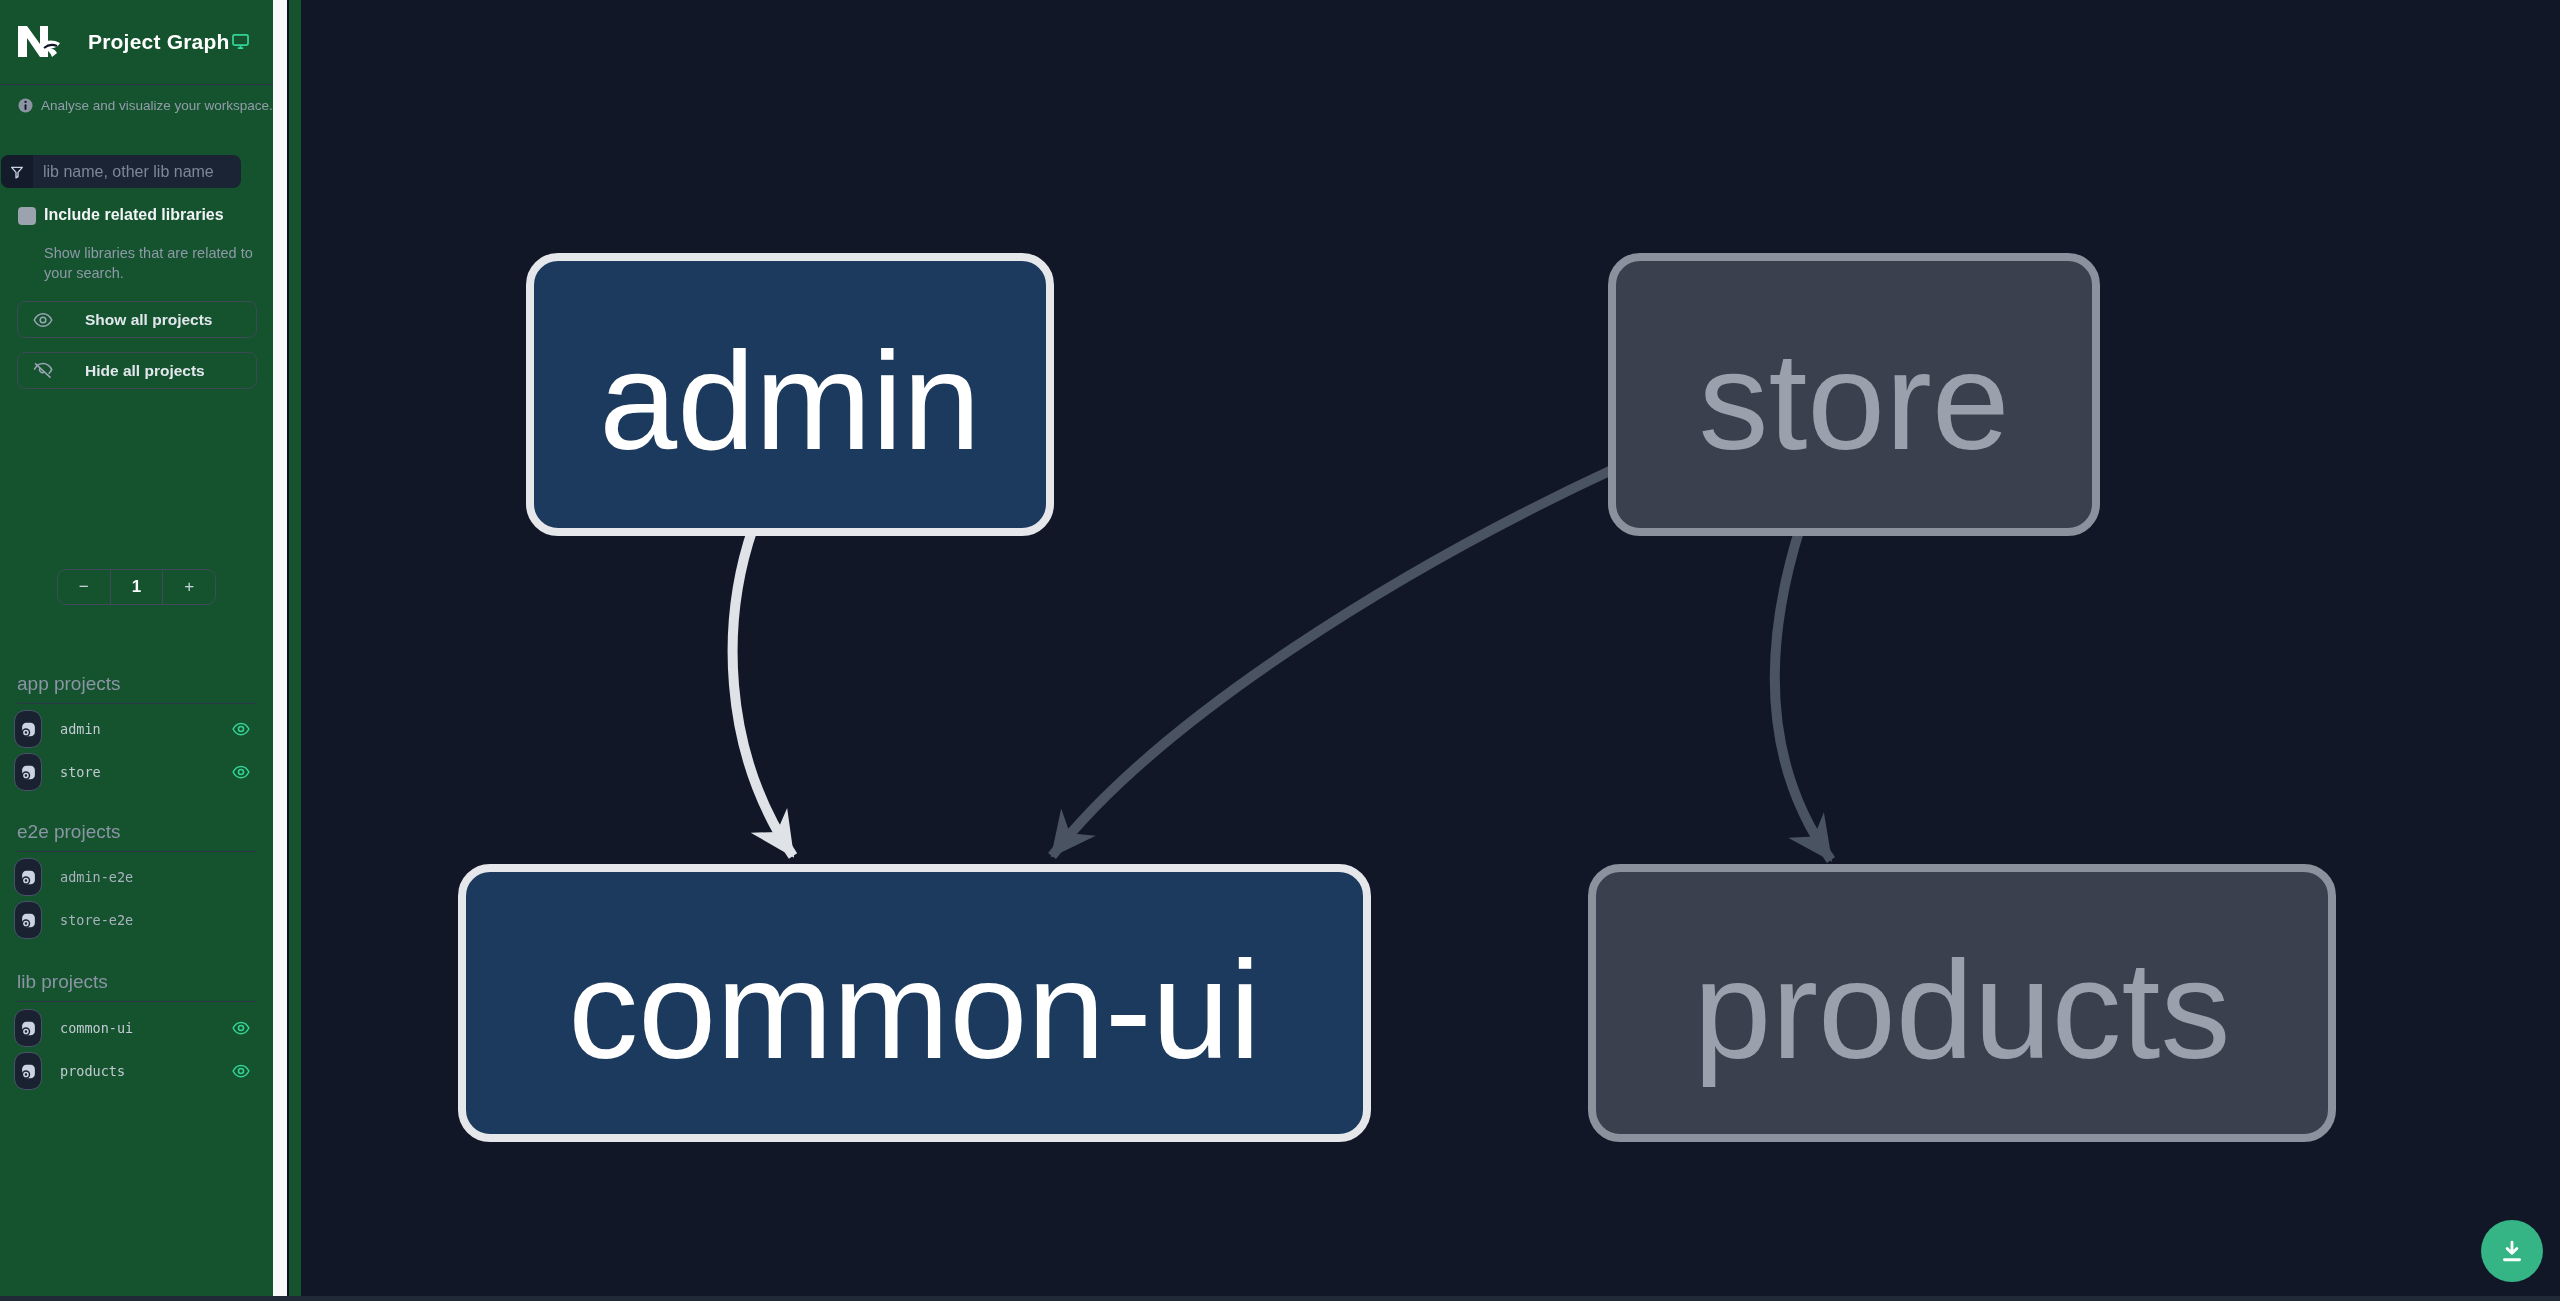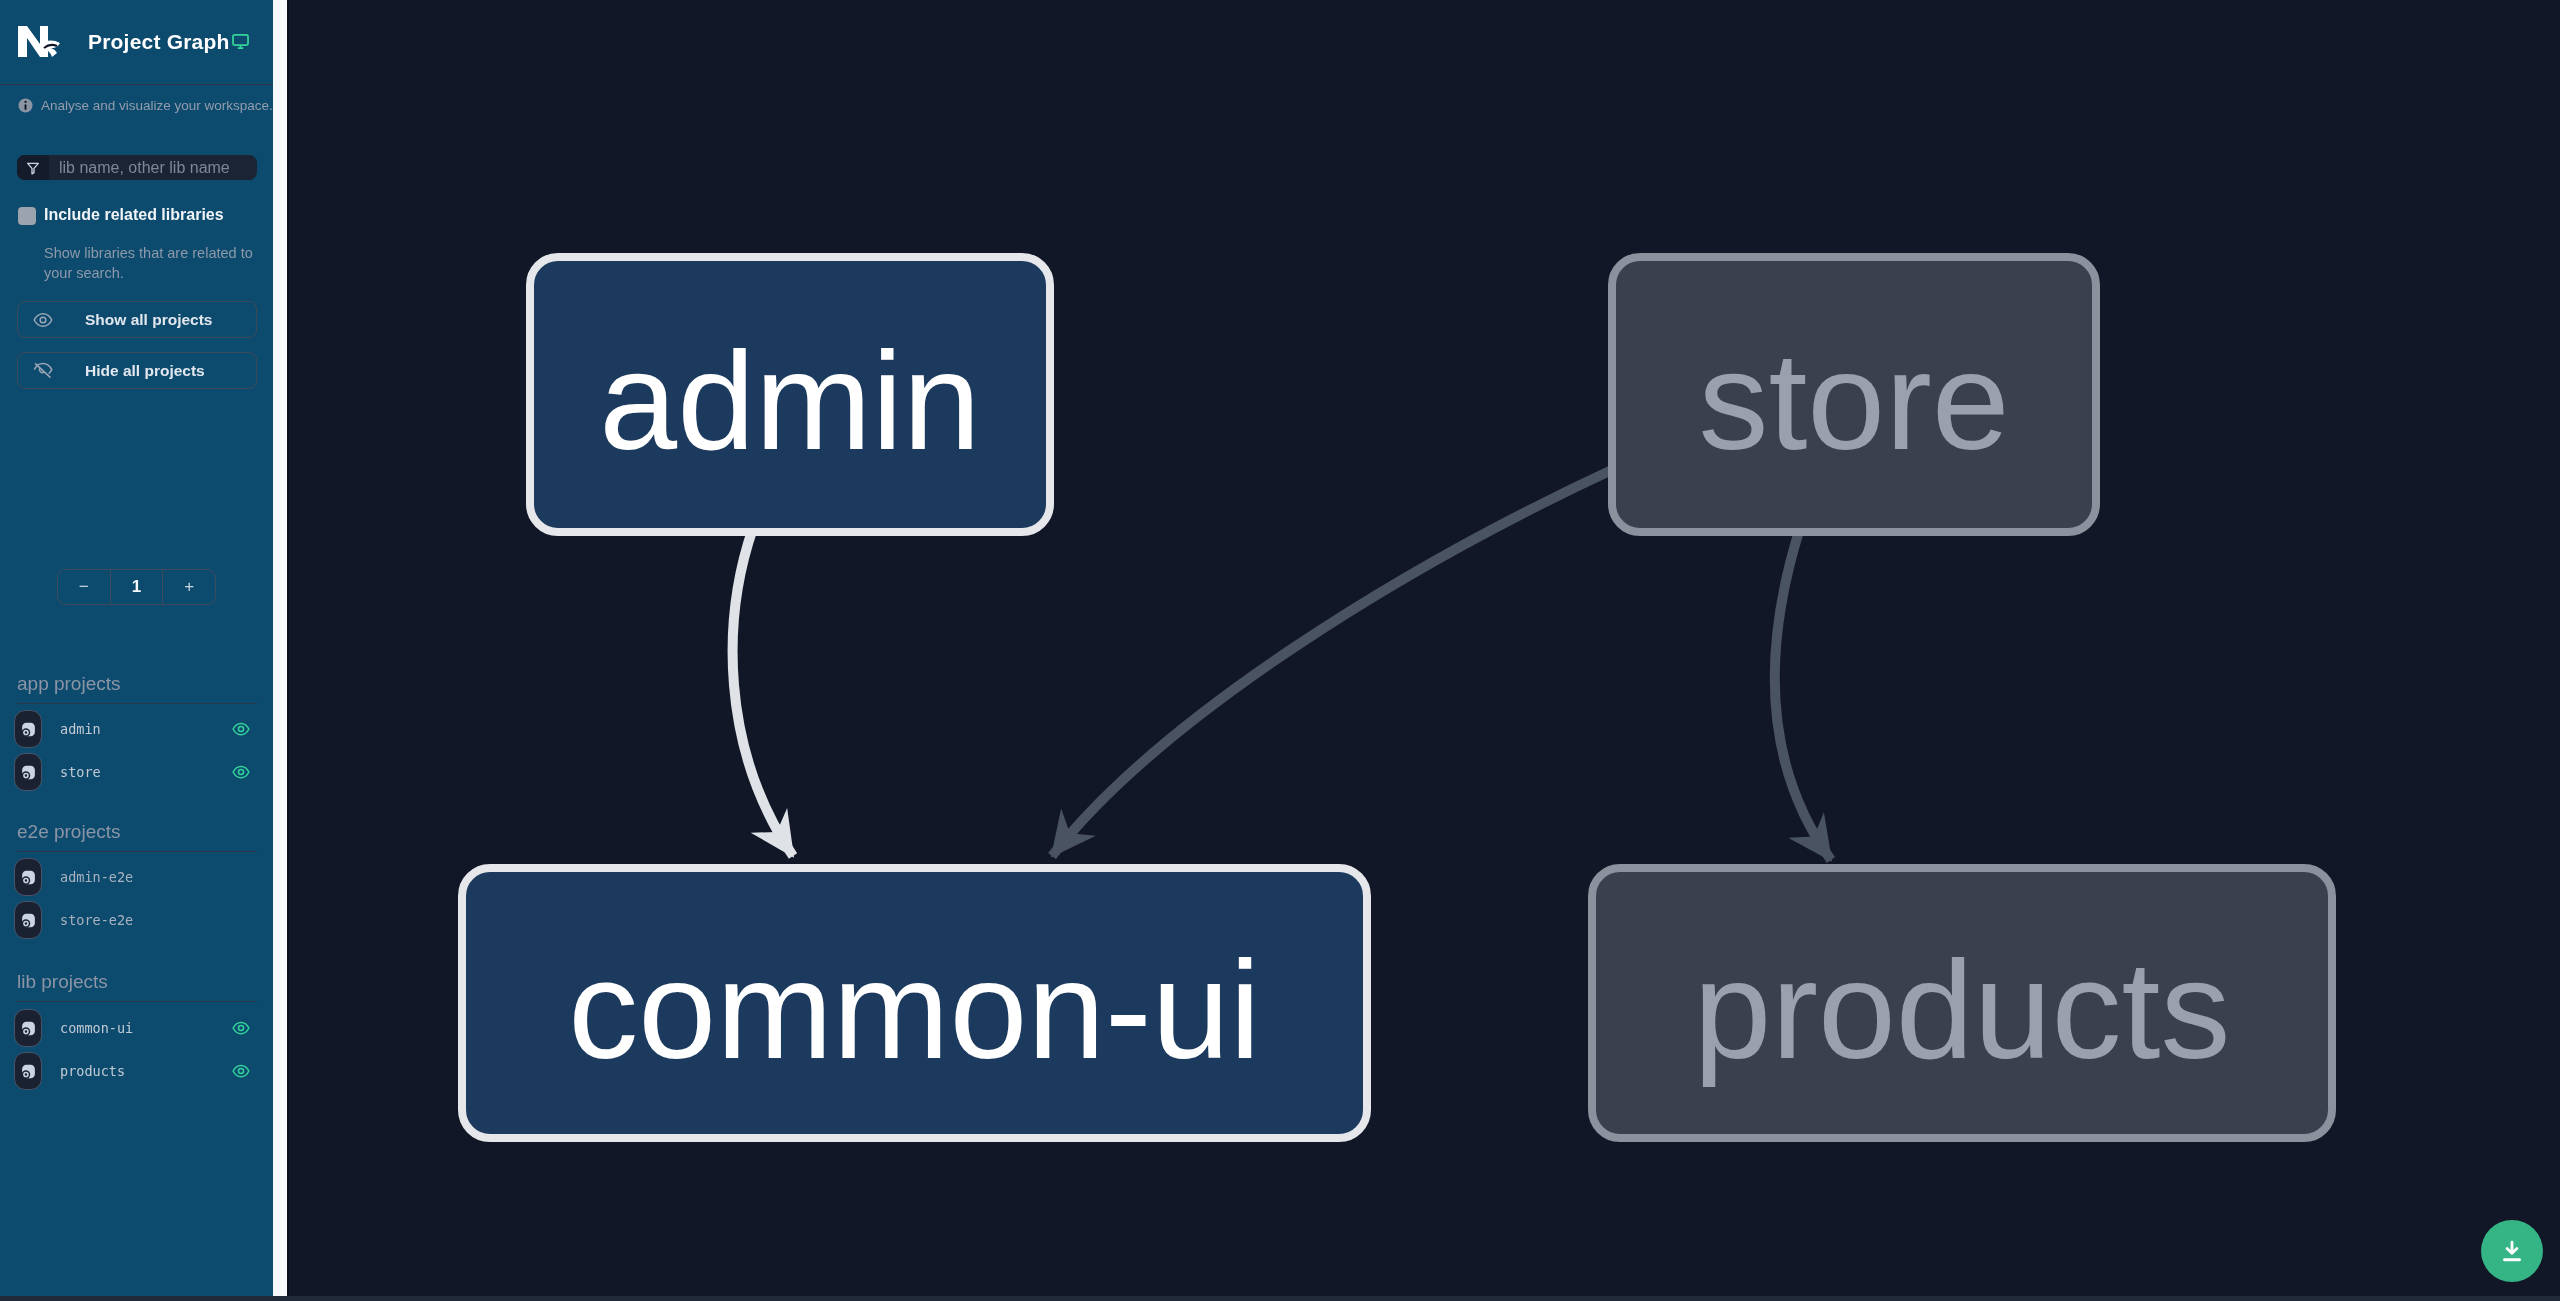--- a/index.html
+++ b/index.html
@@ -2,32 +2,32 @@
 <html><head>
 <meta charset="utf-8">
 <style>
   html,body{margin:0;padding:0;background:#0b101c;}
   #stage{position:relative;width:2560px;height:1301px;overflow:hidden;
          font-family:"Liberation Sans", sans-serif;background:#111726;}
   
   #graph-svg{position:absolute;left:0;top:0;z-index:1;}
   .node-label{font-family:"Liberation Sans", sans-serif;}
   
-  #sidebar{position:absolute;left:0;top:0;width:273px;height:1301px;background:#0c4a6e;
-           z-index:10;color:#e5e7eb;}
+  #sidebar{position:absolute;left:0;top:0;width:273px;height:1301px;background:#14532d;
+           z-index:10;color:#e5e7eb;padding-left:28px;}
   #v-scrollbar{position:absolute;left:273px;top:0;width:14px;height:1301px;background:#f7f8f9;
                border-right:2px solid #0a0f1a;z-index:11;}
   #bottom-strip{position:absolute;left:0;bottom:0;width:2560px;height:5px;background:#202938;z-index:12;}
   .hdr{position:absolute;left:0;top:0;width:273px;height:84px;border-bottom:1px solid #2a3647;}
   .logo{position:absolute;left:18px;top:26px;width:44px;height:31px;}
   .title{position:absolute;left:88px;top:30px;font-size:21px;font-weight:bold;color:#ffffff;letter-spacing:.2px;}
   .monitor{position:absolute;left:231px;top:32px;width:19px;height:19px;}
   .tagline-row{position:absolute;left:18px;top:98px;display:flex;align-items:center;gap:8px;}
   .tagline{font-size:13.5px;color:#939dac;}
-  .filter-box{position:absolute;left:17px;top:155px;width:240px;height:25px;background:#1a2434;
+  .filter-box{position:absolute;left:1px;top:155px;width:240px;height:33px;background:#1a2434;
               border-radius:8px;display:flex;align-items:center;overflow:hidden;}
   .funnel-seg{width:32px;height:35px;background:#141c2b;display:flex;align-items:center;justify-content:center;flex:0 0 auto;}
   .filter-input{flex:1;background:transparent;border:0;outline:none;color:#dfe5ee;font-size:16px;
                 padding:0 10px;font-family:"Liberation Sans",sans-serif;}
   .filter-input::placeholder{color:#7d8painted;}
   .filter-input::placeholder{color:#7d8796;}
   .chk-row{position:absolute;left:18px;width:240px;}
   .chk{width:18px;height:18px;border-radius:4px;position:absolute;left:0;top:2px;}
   .chk.gray{background:#9aa3ae;}
   .chk.white{background:#f3f4f6;}

